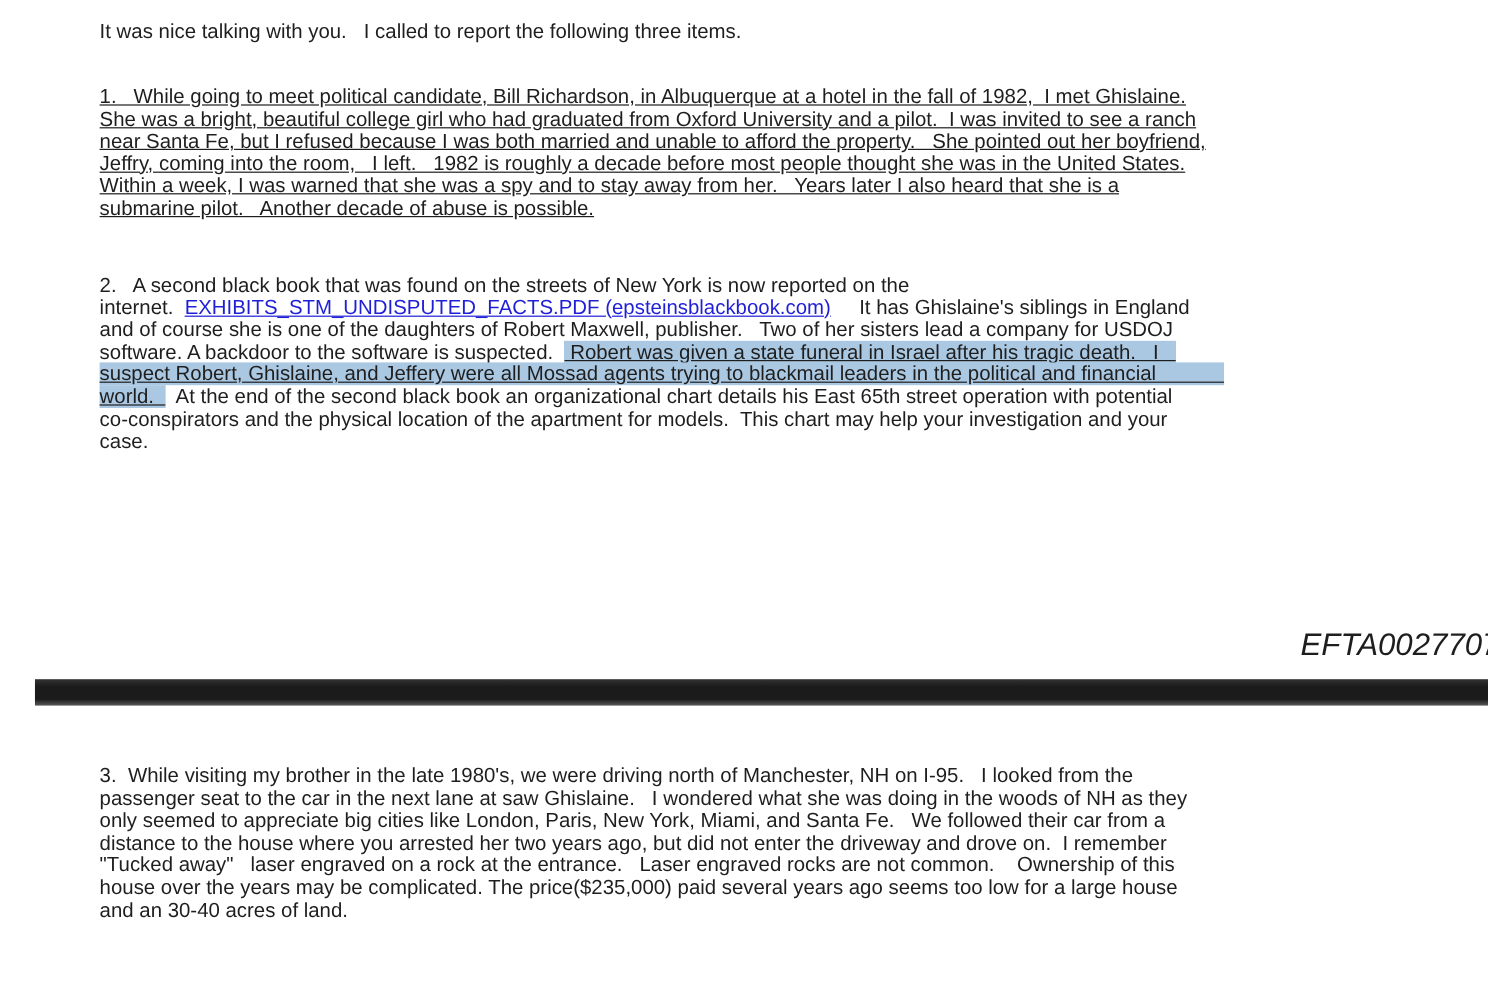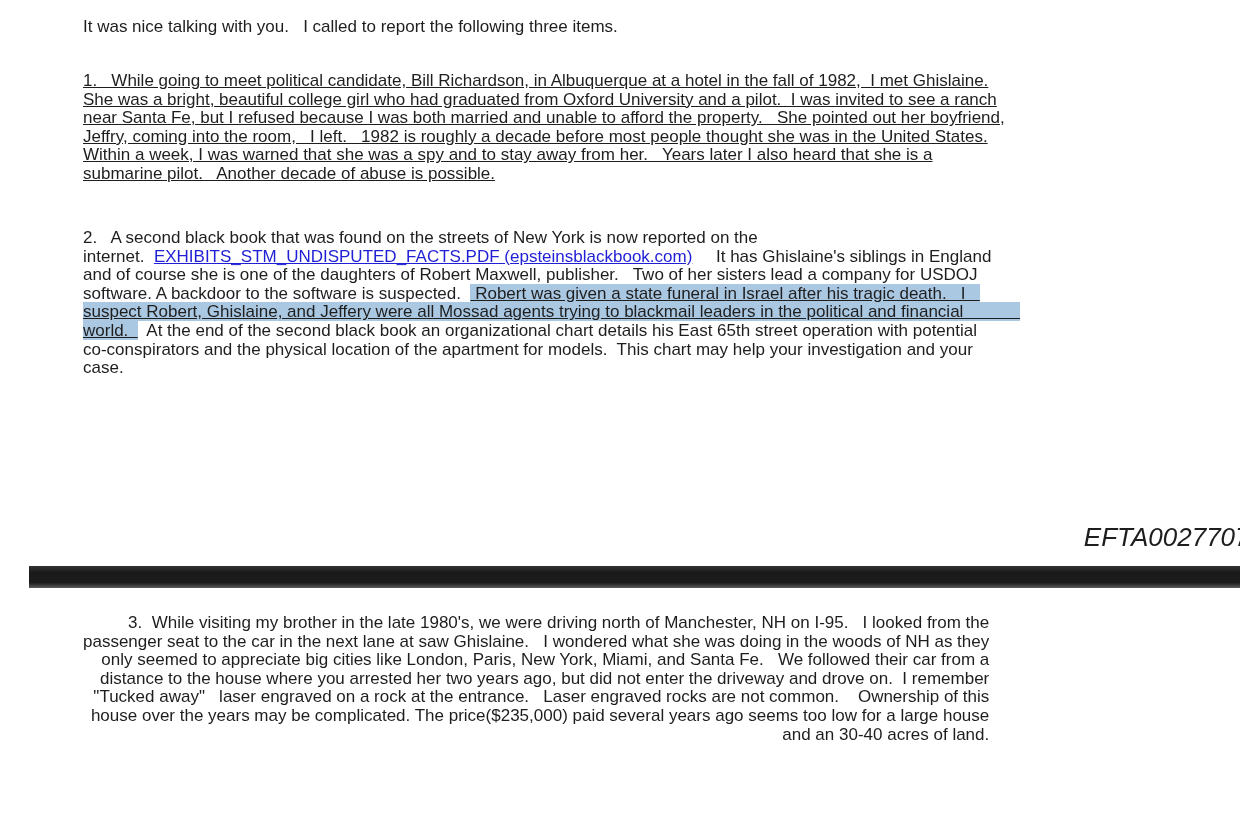--- a/index.html
+++ b/index.html
@@ -20,21 +20,21 @@
     margin-left: 29px;
   }
   .para {
     position: absolute;
     left: 54px;
     white-space: pre;
   }
   .para-intro { top: 18px; }
   .para-1 { top: 72px; text-decoration: underline; }
   .para-2 { top: 229px; }
-  .para-3 { top: 614px; text-align: right; }
+  .para-3 { top: 638px; }
   .line { height: 18.6px; }
   .doclink {
     color: var(--link, #1f1fd6);
     cursor: pointer;
   }
   .hl {
     background-color: var(--highlight, #abc8e2);
     text-decoration: underline;
   }
   .bates {

